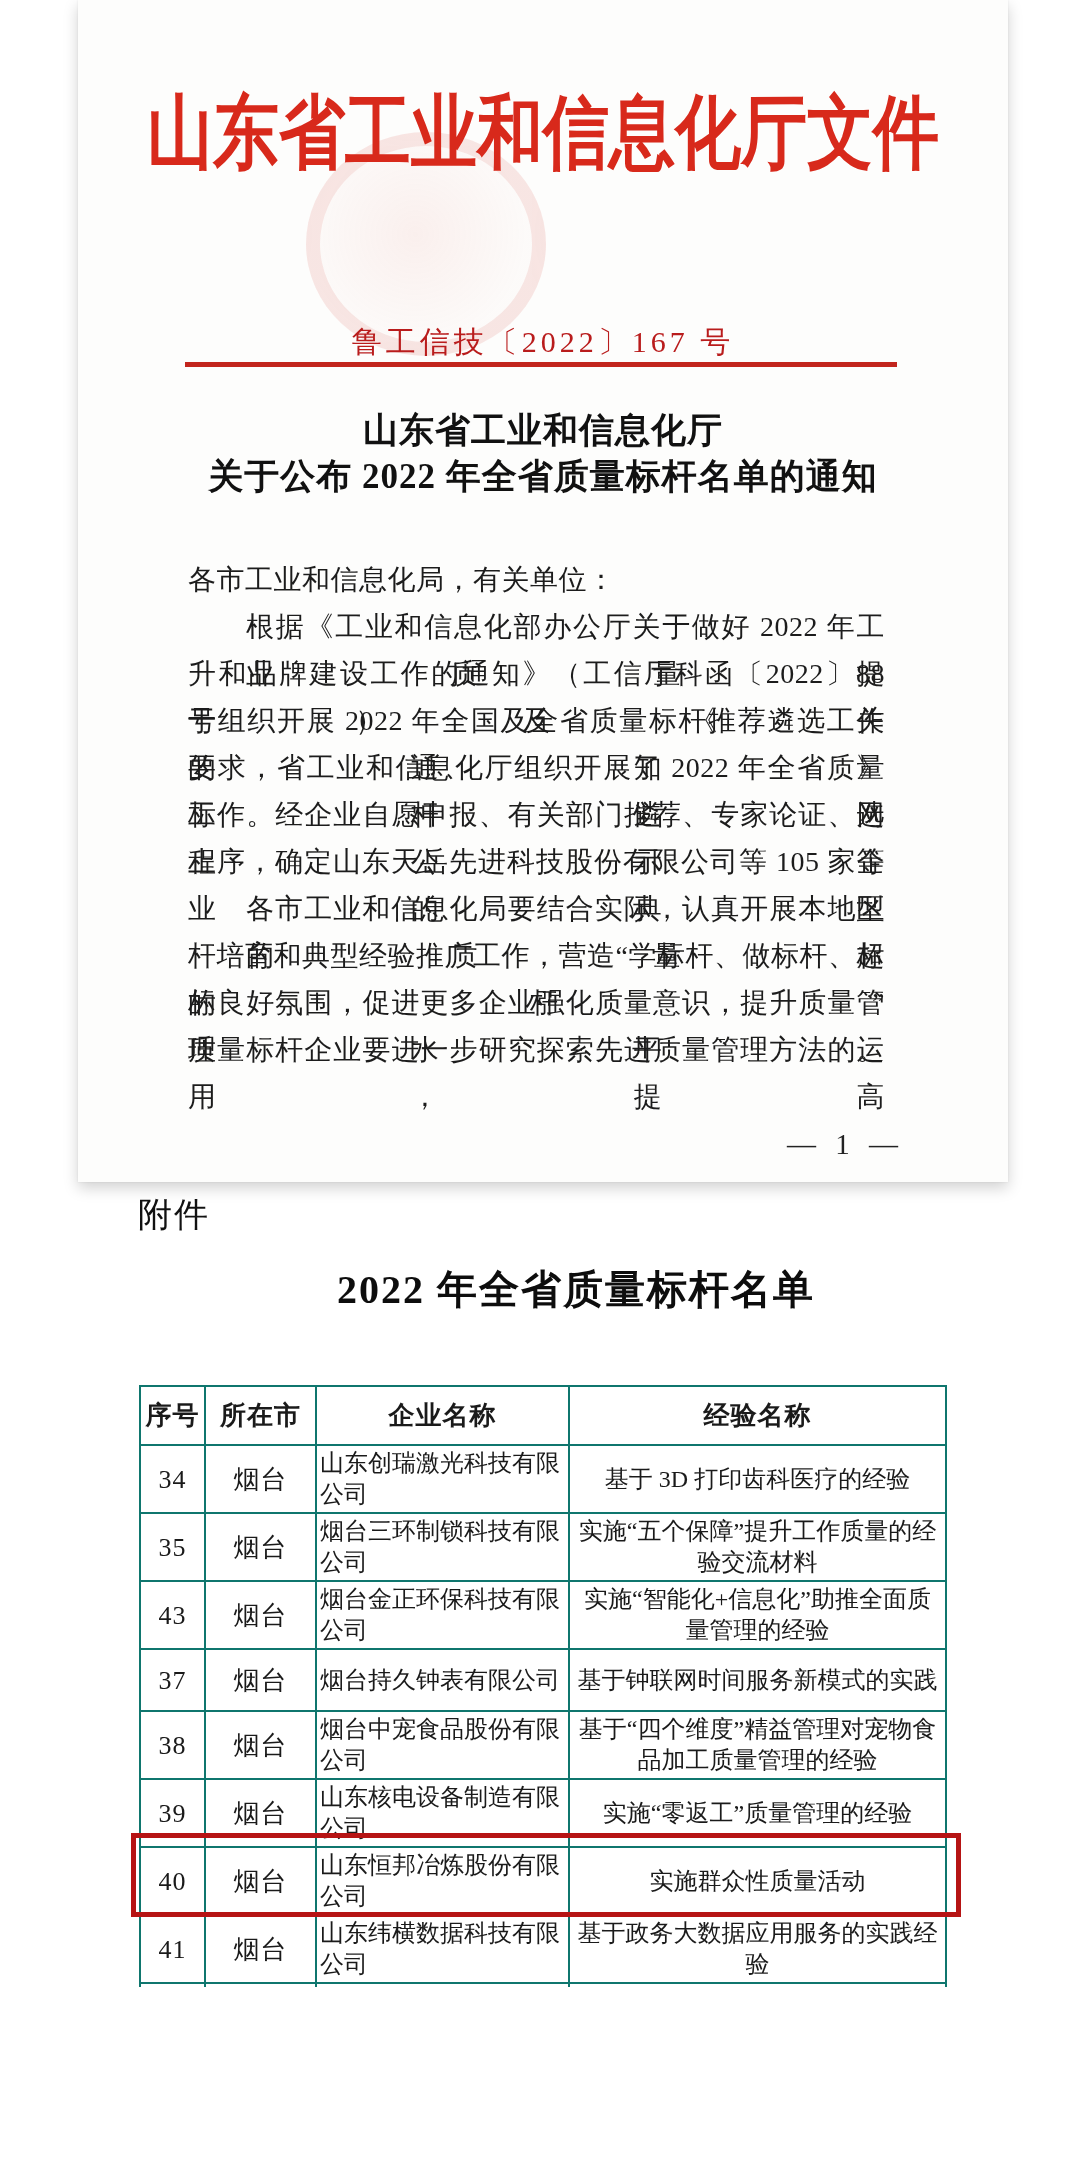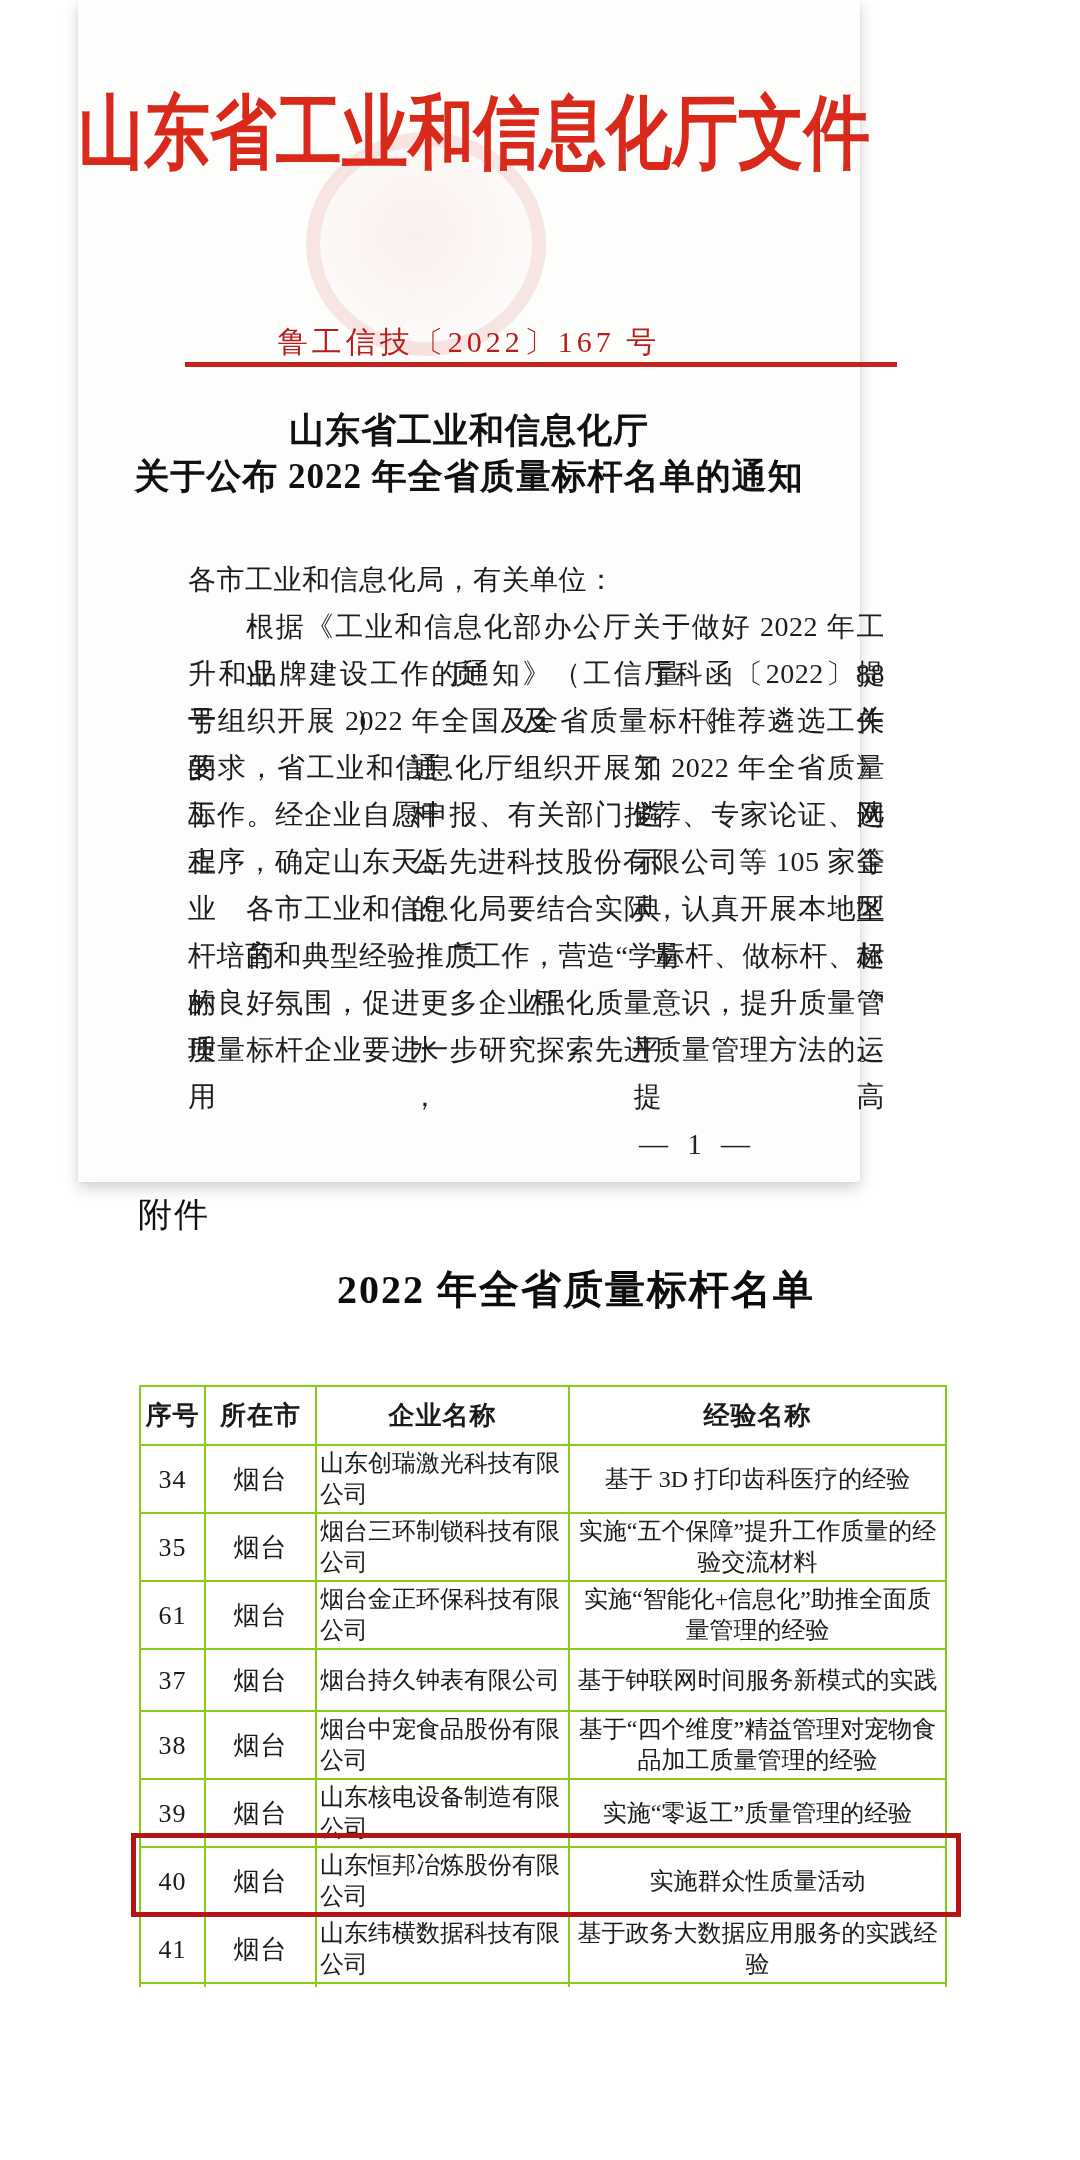--- a/index.html
+++ b/index.html
@@ -1,20 +1,20 @@
 <!DOCTYPE html>
 <html><head>
 <meta charset="utf-8">
 <style>
   html,body{margin:0;padding:0;background:#ffffff;}
   .canvas{position:relative;width:1080px;height:2160px;background:#ffffff;overflow:hidden;
           font-family:"Liberation Serif","DejaVu Serif",serif;color:#1f1f1f;}
 
   
-  .page1{position:absolute;left:78px;top:0;width:782px;height:1182px;background:#fdfdfc;
+  .page1{position:absolute;left:78px;top:0;width:930px;height:1182px;background:#fdfdfc;
          box-shadow:0 6px 14px rgba(0,0,0,0.18), 0 0 2px rgba(0,0,0,0.08);}
   .masthead{position:absolute;left:0;top:78px;width:100%;height:110px;line-height:110px;
             text-align:center;font-size:66px;font-weight:bold;color:#d8291b;
             letter-spacing:0px;transform:scaleY(1.22);transform-origin:center;
             white-space:nowrap;}
   .seal{position:absolute;left:228px;top:132px;width:212px;height:196px;border-radius:50%;
         border:14px solid rgba(219,108,96,0.14);
         background:radial-gradient(circle at 45% 45%, rgba(226,120,108,0.10), rgba(226,120,108,0.02) 70%);}
   .docnum{position:absolute;left:0;top:322px;width:100%;text-align:center;
           font-size:30px;color:#b91c1c;letter-spacing:4px;}
@@ -34,21 +34,21 @@
   .table-title{position:absolute;left:0;top:1262px;width:1080px;text-align:center;
                font-size:40px;font-weight:bold;color:#0d0d0d;letter-spacing:2px;margin-left:36px;}
 
   .table-wrap{position:absolute;left:139px;top:1385px;width:808px;height:602px;overflow:hidden;}
   table.roster{border-collapse:collapse;table-layout:fixed;width:806px;
                font-size:24px;color:#1a1a1a;}
   table.roster col.c-no{width:65px;}
   table.roster col.c-city{width:111px;}
   table.roster col.c-company{width:253px;}
   table.roster col.c-exp{width:377px;}
-  table.roster th, table.roster td{border:2px solid #84cc16;vertical-align:middle;
+  table.roster th, table.roster td{border:2px solid #0f766e;vertical-align:middle;
                line-height:31px;padding:2px 3px;overflow:hidden;}
   table.roster th{height:53px;font-size:26px;font-weight:bold;text-align:center;letter-spacing:1px;}
   table.roster tr.datarow{height:62px;}
   td.col-no, td.col-city{text-align:center;font-size:26px;letter-spacing:1px;}
   td.col-company{text-align:left;border-radius:9px;}
   td.col-experience{text-align:center;padding-left:4px;font-family:Liberation Serif, serif;}
   tr.partial td{height:28px;border-bottom:none;}
 
   .highlight-box{position:absolute;left:131px;top:1833px;width:820px;height:74px;
                  border:5px solid #b61414;background:transparent;}
@@ -109,21 +109,21 @@
             <td class="col-company">山东创瑞激光科技有限公司</td>
             <td class="col-experience">基于 3D 打印齿科医疗的经验</td>
           </tr>
           <tr class="datarow">
             <td class="col-no">35</td>
             <td class="col-city">烟台</td>
             <td class="col-company">烟台三环制锁科技有限公司</td>
             <td class="col-experience">实施“五个保障”提升工作质量的经验交流材料</td>
           </tr>
           <tr class="datarow">
-            <td class="col-no">61</td>
+            <td class="col-no">43</td>
             <td class="col-city">烟台</td>
             <td class="col-company">烟台金正环保科技有限公司</td>
             <td class="col-experience">实施“智能化+信息化”助推全面质量管理的经验</td>
           </tr>
           <tr class="datarow">
             <td class="col-no">37</td>
             <td class="col-city">烟台</td>
             <td class="col-company">烟台持久钟表有限公司</td>
             <td class="col-experience">基于钟联网时间服务新模式的实践</td>
           </tr>

